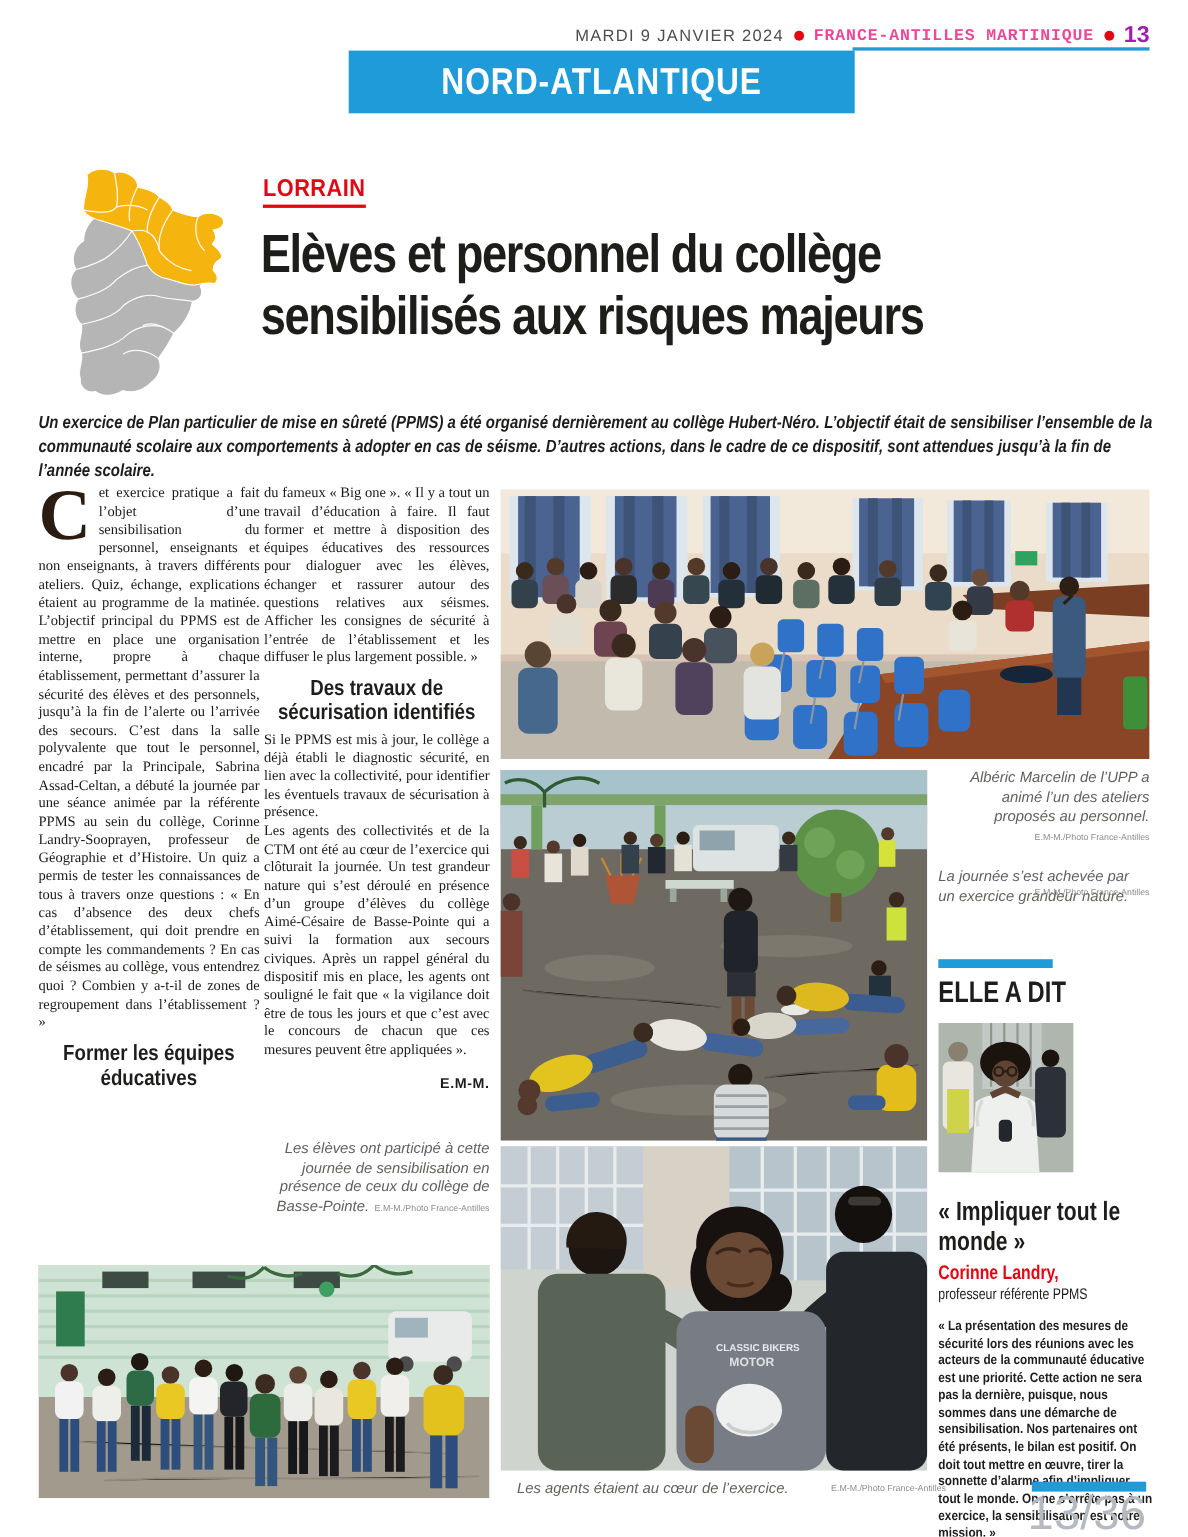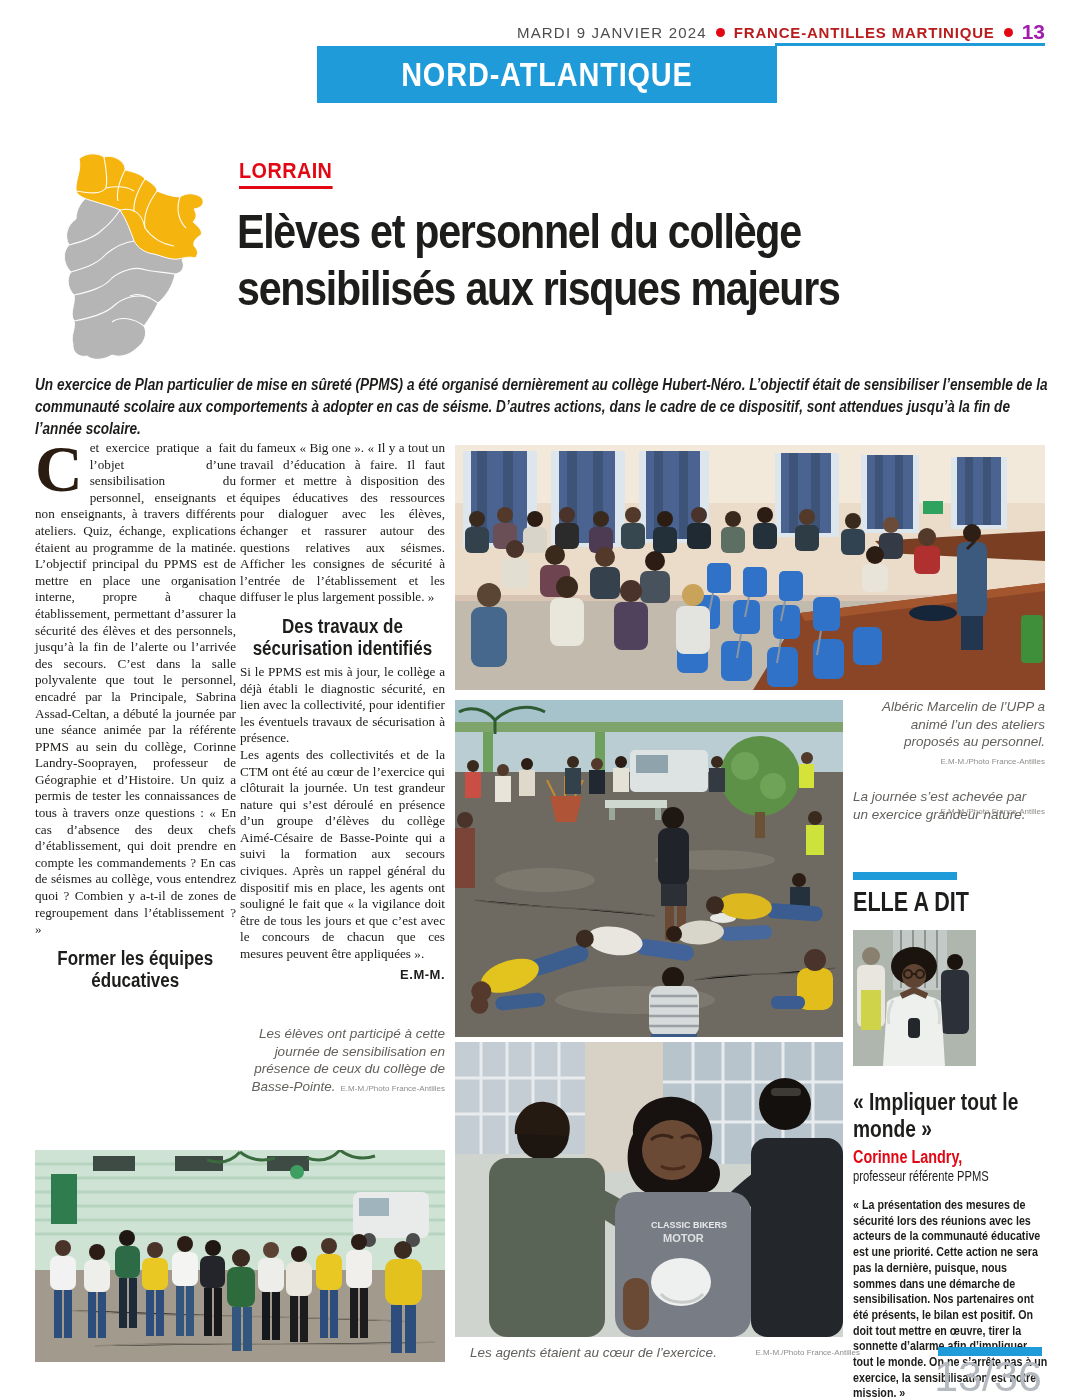--- a/index.html
+++ b/index.html
@@ -3,21 +3,21 @@
 <meta charset="utf-8">
 <style>
   html,body{margin:0;padding:0;background:#fff;}
   .page{position:relative;width:1080px;height:1397px;background:#ffffff;overflow:hidden;
         font-family:"Liberation Serif","DejaVu Serif",serif;color:#1c1a17;border-radius:29px;}
 
   
   .masthead{position:absolute;top:20px;right:35px;display:flex;align-items:center;gap:9px;}
   .mh-date{font-family:"Liberation Sans",sans-serif;font-size:15px;color:#4d4d4d;letter-spacing:1.2px;}
   .mh-dot{width:9px;height:9px;border-radius:50%;background:#e30613;display:inline-block;}
-  .mh-brand{font-family:Liberation Sans, sans-serif;font-size:15px;font-weight:700;color:#b91c1c;letter-spacing:0.8px;}
+  .mh-brand{font-family:Liberation Mono, monospace;font-size:15px;font-weight:700;color:#ec4899;letter-spacing:0.8px;}
   .mh-page{font-family:"Liberation Sans",sans-serif;font-size:21px;font-weight:700;color:#a21caf;}
 
   .topline{position:absolute;top:43px;left:775px;width:270px;height:3px;background:#1e9bd8;}
   .banner{position:absolute;left:317px;top:46px;width:460px;height:57px;background:#1e9bd8;overflow:visible;}
   .banner-text{position:absolute;left:0;top:0;width:541px;transform:scaleX(0.85);transform-origin:0 0;
     font-family:"Liberation Sans",sans-serif;font-weight:700;font-size:34px;line-height:57px;
     color:#ffffff;text-align:center;letter-spacing:1px;}
 
   
   .map{position:absolute;left:46px;top:146px;}
@@ -38,21 +38,21 @@
   .col1{left:35px;width:201px;}
   .col2{left:240px;width:205px;}
   .col p{margin:0;}
   .dropcap{float:left;font-family:"Liberation Serif",serif;font-weight:700;font-size:66px;line-height:52px;
     color:#2a1c10;margin:3px 7px 0 0;}
   .subhead{font-family:"Liberation Sans",sans-serif;font-weight:700;font-size:20px;line-height:22px;
     text-align:center;color:#1d1d1b;margin:9px 0 5px 0;transform:scaleX(0.85);transform-origin:0 0;}
   .subhead.w1{width:236px;}
   .subhead.w2{width:241px;}
   .byline{font-family:"Liberation Sans",sans-serif;font-weight:700;font-size:13px;text-align:right;
-    margin-top:4px;letter-spacing:0.5px;color:#1d1d1b;}
+    margin-top:14px;letter-spacing:0.5px;color:#1d1d1b;}
 
   
   .caption{font-family:"Liberation Sans",sans-serif;font-style:italic;font-size:13.5px;line-height:17.5px;color:#63605c;}
   .credit{font-family:Liberation Sans, sans-serif;font-style:normal;font-size:8px;color:#8f8d8a;letter-spacing:0;}
   .cap-students{margin-top:42px;text-align:right;}
   .cap-students .credit{margin-left:5px;}
   .cap-atelier{position:absolute;left:853px;top:698px;width:192px;text-align:right;}
   .cap-atelier .credit{display:block;margin-top:2px;}
   .cap-nature{position:absolute;left:853px;top:788px;width:192px;text-align:left;}
   .cap-nature .credit{position:absolute;right:0;bottom:3px;}

